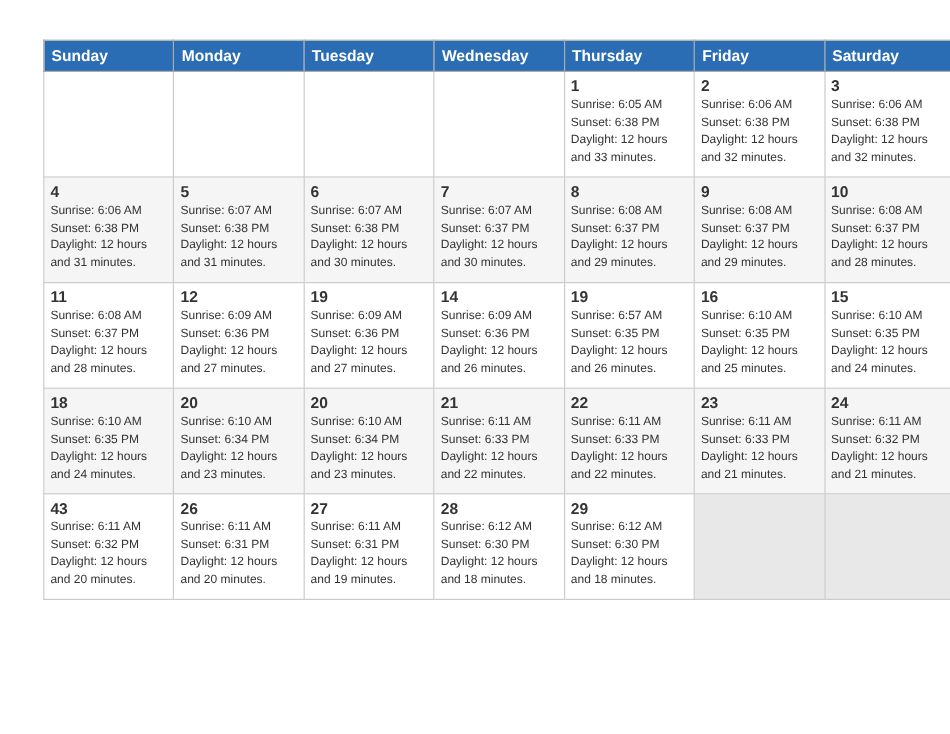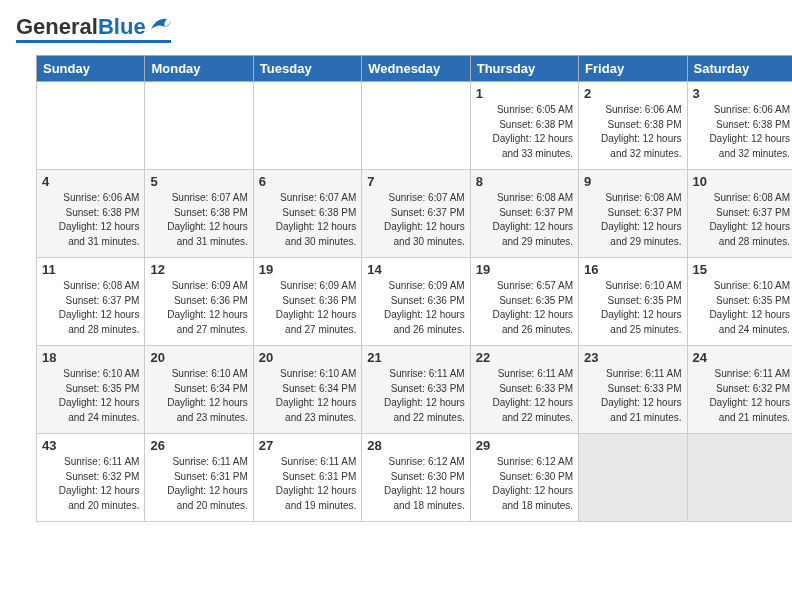--- a/index.html
+++ b/index.html
@@ -82,39 +82,29 @@
       font-size: 13px;
       font-weight: bold;
       color: #333;
       display: block;
       margin-bottom: 2px;
     }
     .day-info {
       font-size: 10px;
       line-height: 1.45;
       color: #333;
-      text-align: right;
     }
     .empty { background: #fff !important; }
     .shaded { background: #e8e8e8 !important; }
   </style>
 </head>
 <body>
 
 <div class="header">
   <div class="logo">
-    <div class="logo-row">
-      <span class="logo-text">
-        <span class="general">General</span><span class="blue">Blue</span>
-      </span>
-      <svg width="22" height="18" viewBox="0 0 22 18" style="margin-left:3px;margin-top:-6px;">
-        <path d="M2 14 Q8 2 18 4 Q14 8 16 12 Q10 8 2 14Z" fill="#1a6bbf"></path>
-        <path d="M16 12 Q20 10 22 6 Q20 12 16 12Z" fill="#3a8fd5"></path>
-      </svg>
-    </div>
     <div class="logo-underline"></div>
   </div>
   <div class="title-block">
     <div class="main-title"></div>
     <div class="subtitle"></div>
   </div>
 </div>
 
 <table class="calendar">
   <thead>

